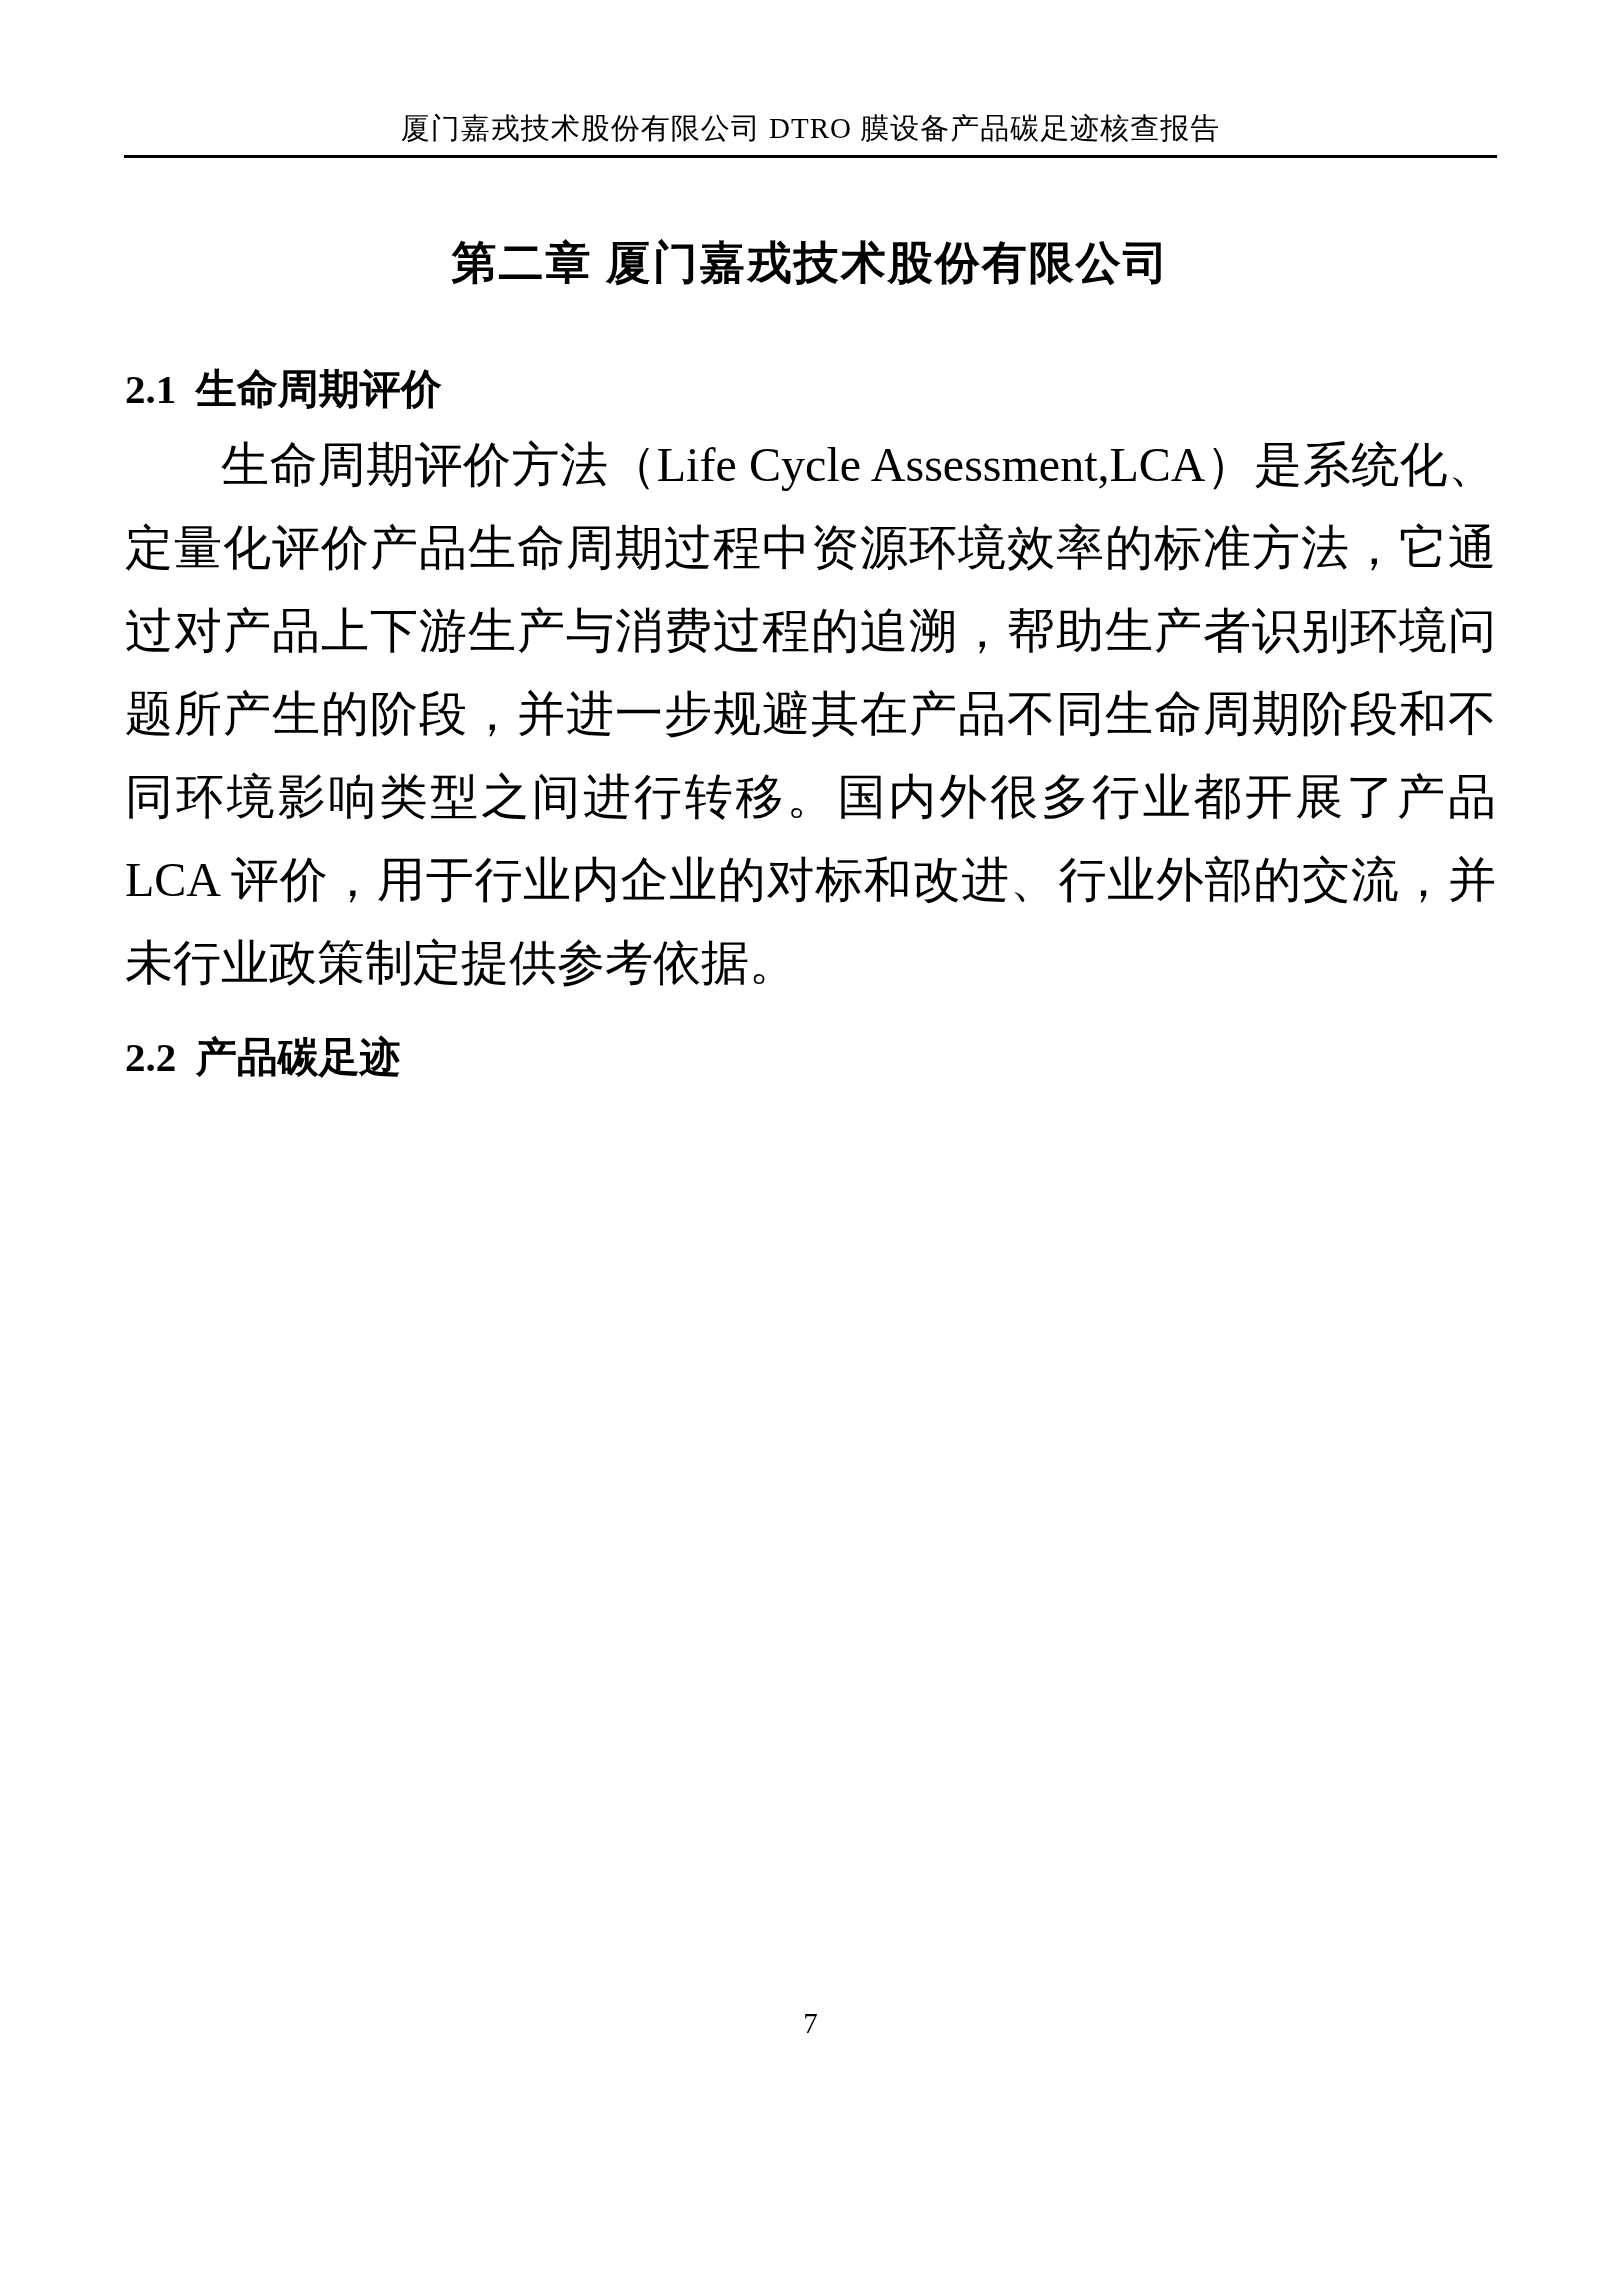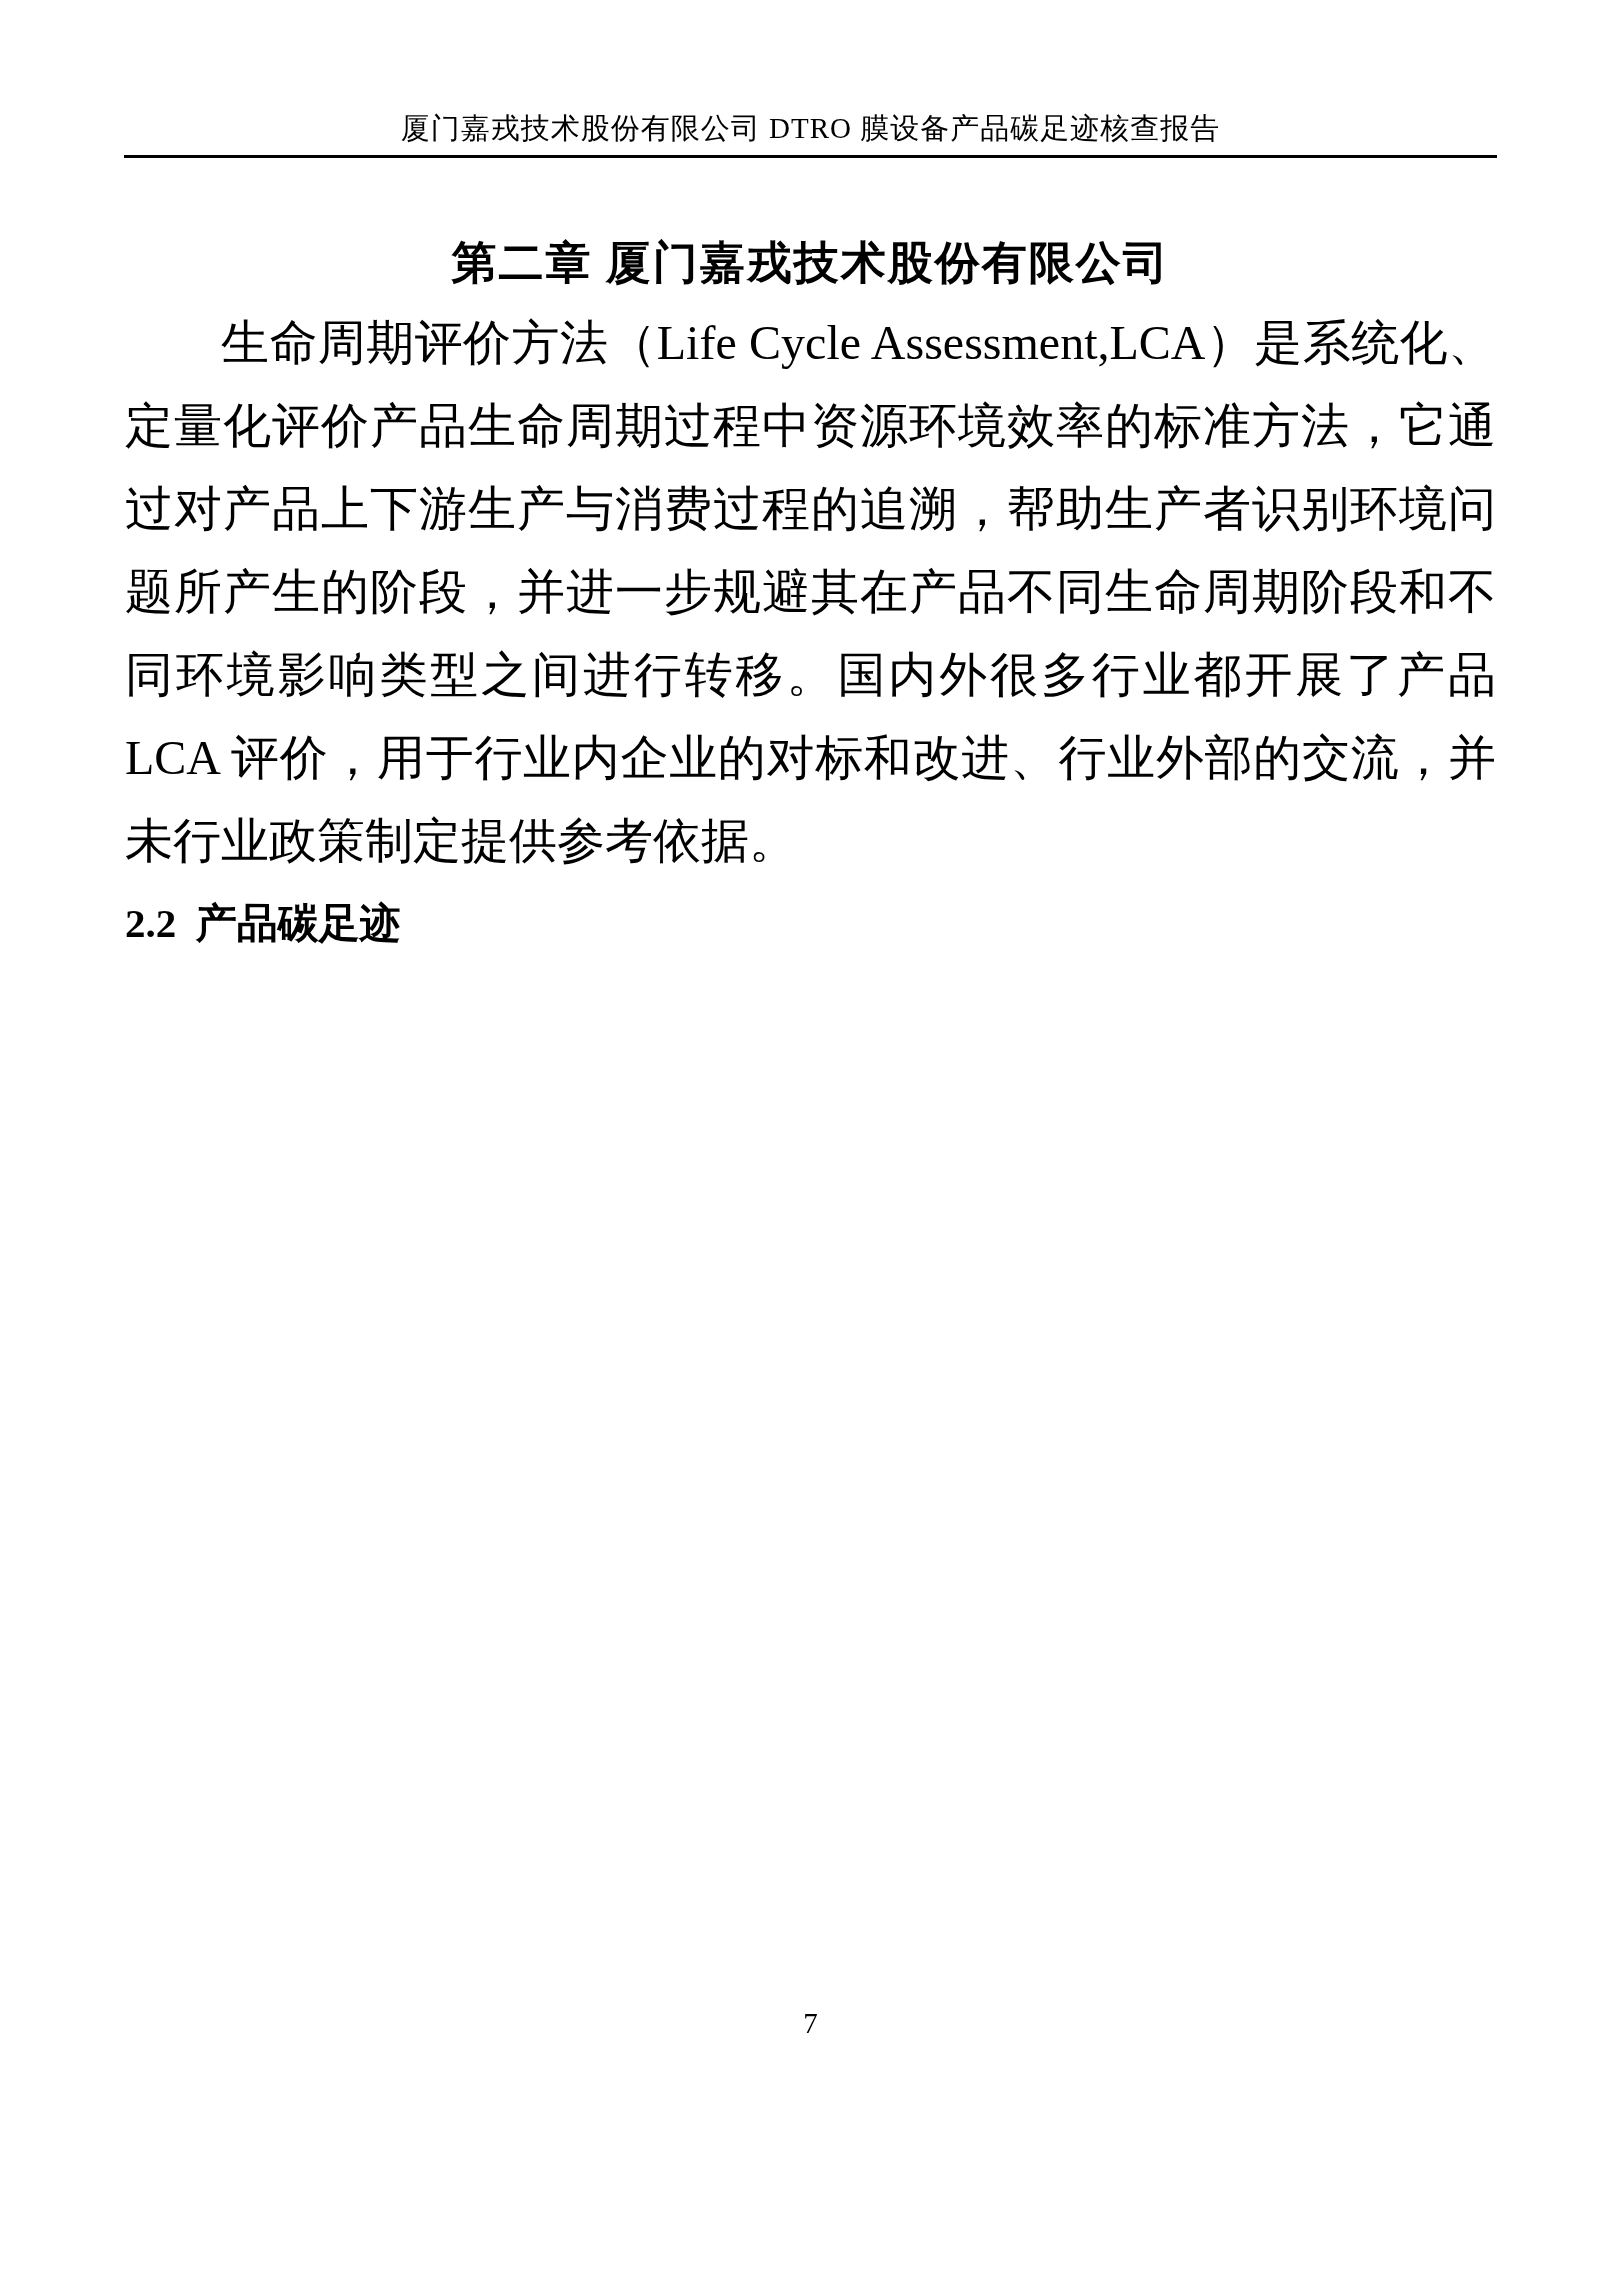--- a/index.html
+++ b/index.html
@@ -31,21 +31,21 @@
     line-height: 59px;
     letter-spacing: 2px;
   }
   .section-heading {
     margin: 71px 125px 0 125px;
     font-size: 41px;
     font-weight: bold;
     line-height: 51px;
   }
   .section-heading .sec-num { margin-right: 19.6px; }
-  .section-heading.second { margin-top: 16px; }
+  .section-heading.second { margin-top: 28px; }
   .body-paragraph {
     margin: 7.8px 125px 0 125px;
     font-size: 48px;
     line-height: 83px;
     text-align: justify;
     text-indent: 2em;
   }
   .page-number {
     position: absolute;
     bottom: 149px;
@@ -60,20 +60,23 @@
 <body>
 
 <div class="page">
 
   <div class="header">
     <span>厦门嘉戎技术股份有限公司 DTRO 膜设备产品碳足迹核查报告</span>
   </div>
 
   <h1 class="chapter-title">第二章 厦门嘉戎技术股份有限公司</h1>
 
+  <h2 class="section-heading">
+    <span class="sec-num">2.1</span><span>生命周期评价</span>
+  </h2>
 
   <p class="body-paragraph">生命周期评价方法（Life Cycle Assessment,LCA）是系统化、定量化评价产品生命周期过程中资源环境效率的标准方法，它通过对产品上下游生产与消费过程的追溯，帮助生产者识别环境问题所产生的阶段，并进一步规避其在产品不同生命周期阶段和不同环境影响类型之间进行转移。国内外很多行业都开展了产品 LCA 评价，用于行业内企业的对标和改进、行业外部的交流，并未行业政策制定提供参考依据。</p>
 
   <h2 class="section-heading second">
     <span class="sec-num">2.2</span><span>产品碳足迹</span>
   </h2>
 
 
   <div class="page-number">7</div>
 

